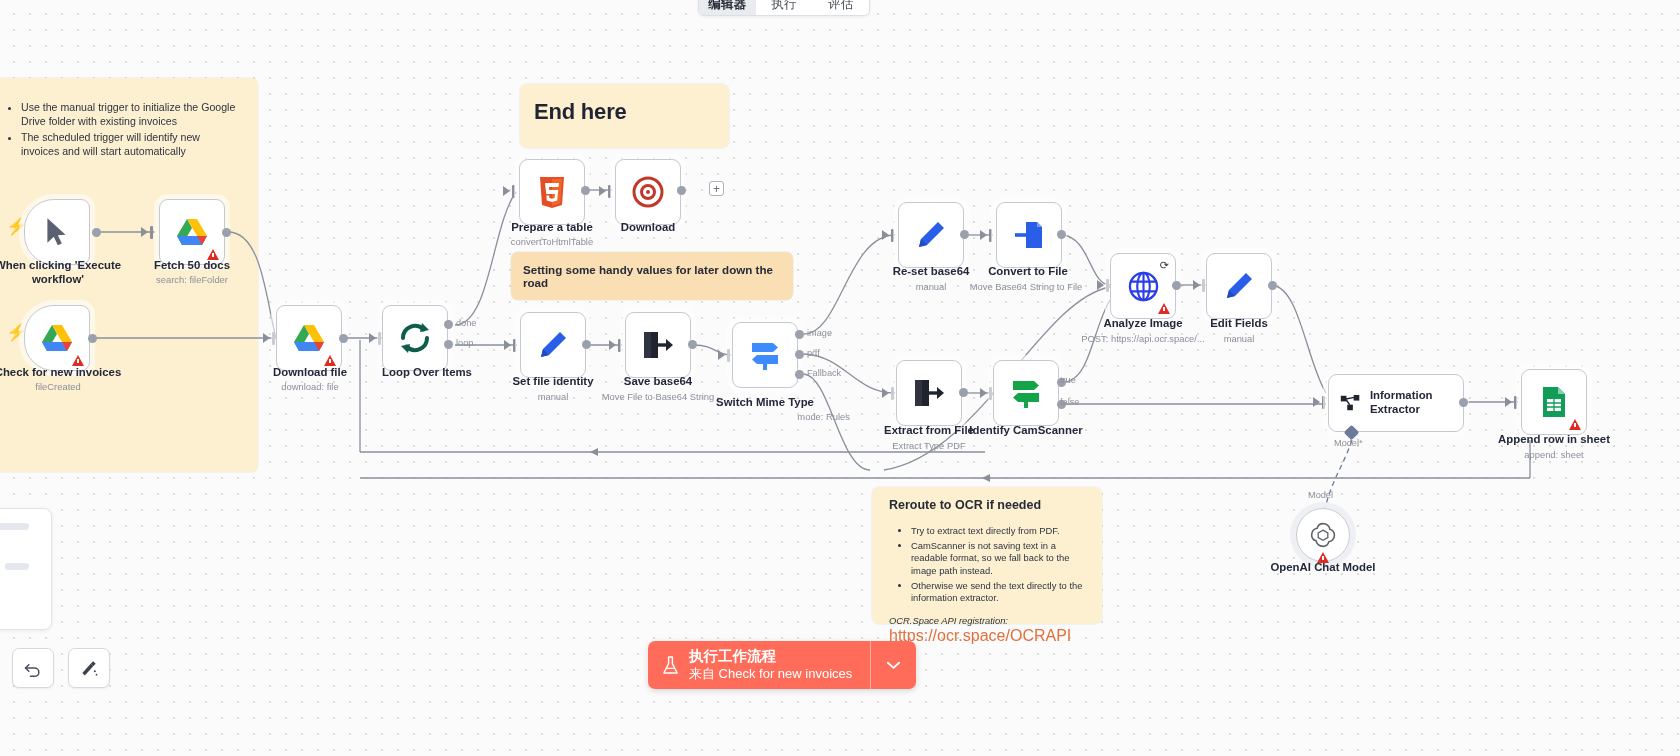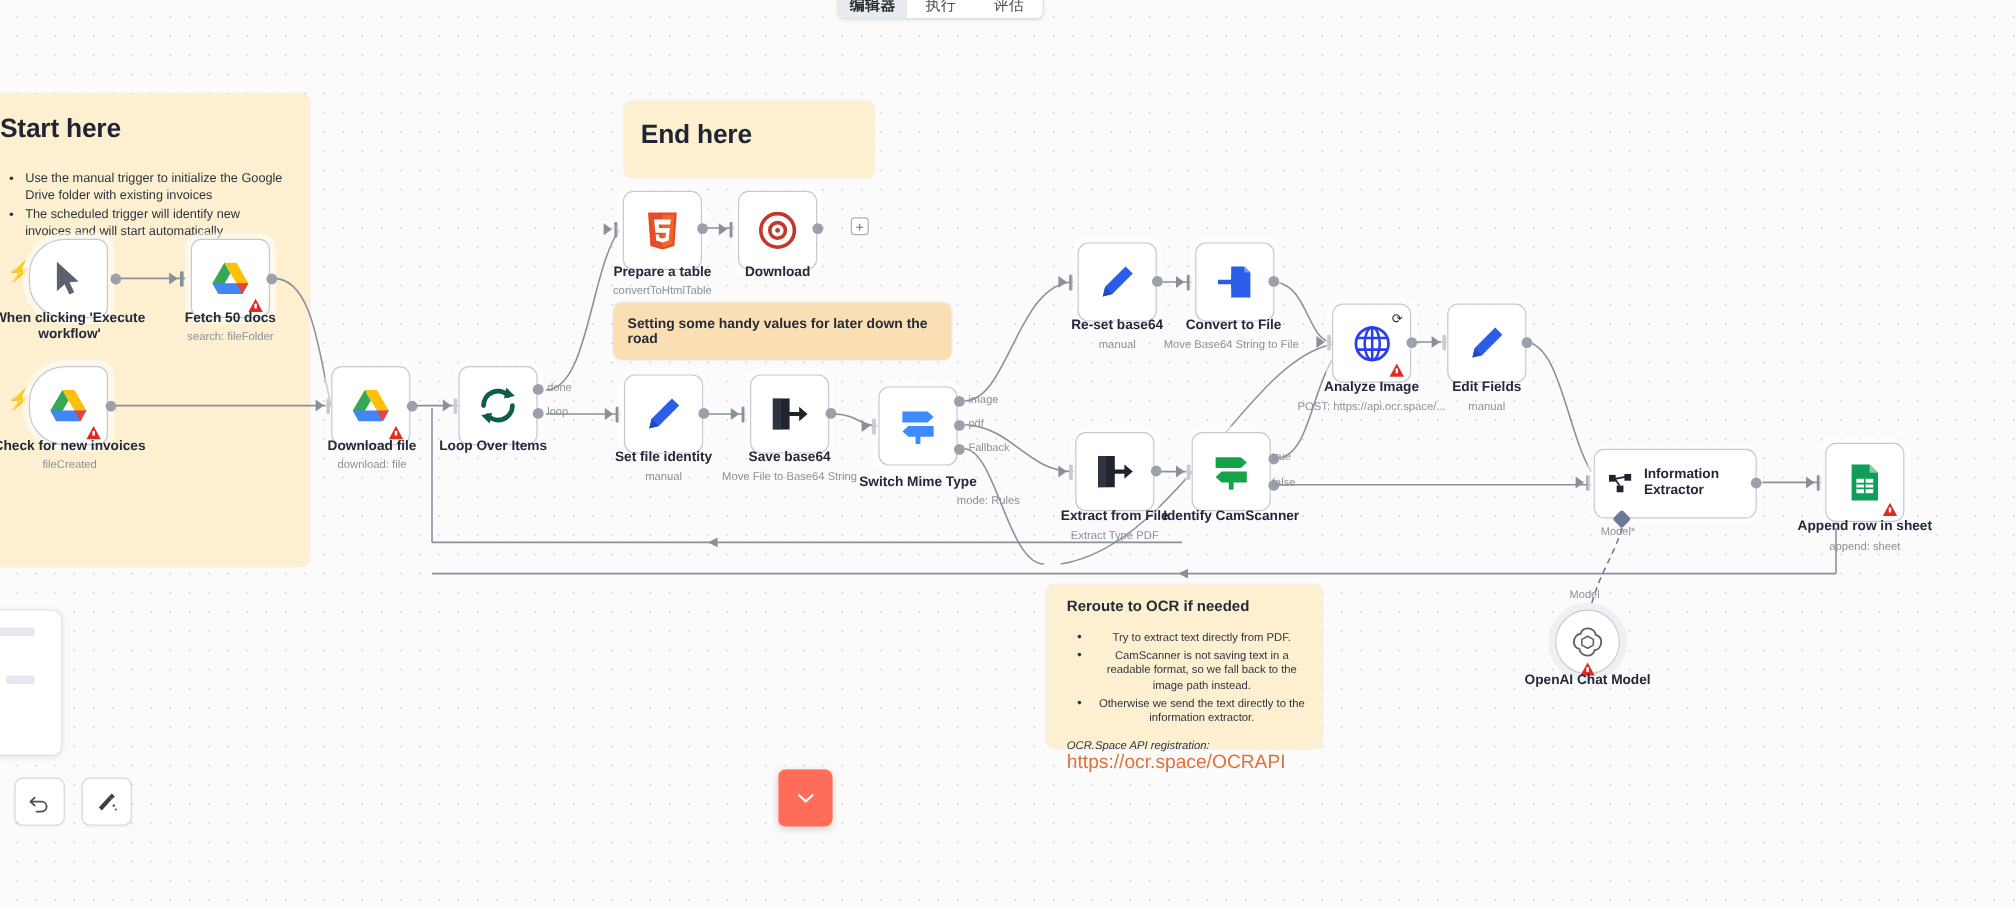--- a/index.html
+++ b/index.html
@@ -73,21 +73,21 @@
   #sticky-end h2 { margin: 15px 0 0 14px; }
 
   #sticky-handy { left: 511px; top: 252px; width: 282px; height: 48px; }
   #sticky-handy h3 { margin: 11px 0 0 12px; font-weight: 600; font-size: 11.6px; }
 
   #sticky-ocr { left: 881px; top: 155px; width: 423px; height: 192px; }
   #sticky-ocr h3 { margin: 11px 0 0 12px; }
 
   #sticky-reroute { left: 872px; top: 487px; width: 230px; height: 137px; }
   #sticky-reroute h3 { margin: 11px 0 0 17px; }
-  #sticky-reroute ul { margin: 13px 10px 3px 26px; text-align: center; }
+  #sticky-reroute ul { margin: 13px 10px 3px 26px; }
   #sticky-reroute li { font-size: 9.4px; line-height: 1.35; }
   #sticky-reroute .foot { margin: 9px 0 0 17px; }
   #sticky-reroute .foot p { font-size: 9.4px; font-style: italic; }
 
   
   .node {
     position: absolute;
     width: 66px; height: 66px;
     background: #fff;
     border: 1.5px solid #c5c9d2;
@@ -216,21 +216,20 @@
 
 <div id="canvas">
 
   <div class="topbar">
     <div class="tab active sel-bg">编辑器</div>
     <div class="tab">执行</div>
     <div class="tab">评估</div>
   </div>
 
   <div class="sticky" id="sticky-start">
-    <h2>Start here</h2>
     <ul>
       <li>Use the manual trigger to initialize the Google Drive folder with existing invoices</li>
       <li>The scheduled trigger will identify new invoices and will start automatically</li>
     </ul>
   </div>
 
   <div class="sticky tan" id="sticky-handy">
     <h3>Setting some handy values for later down the road</h3>
   </div>
 
@@ -371,21 +370,21 @@
       <path d="M5 17 a12 12 0 0 1 20.5 -8.5" fill="none" stroke="#0e5c4a" stroke-width="4" stroke-linecap="round"></path>
       <path d="M29 17 a12 12 0 0 1 -20.5 8.5" fill="none" stroke="#0e5c4a" stroke-width="4" stroke-linecap="round"></path>
       <polygon points="24,2 31,9 22,11" fill="#0e5c4a"></polygon>
       <polygon points="10,32 3,25 12,23" fill="#0e5c4a"></polygon>
     </svg>
   </div>
   <div class="dot" style="left:444px; top:320px;"></div>
   <div class="port-label" style="left:456px; top:318px;">done</div>
   <div class="dot" style="left:444px; top:340px;"></div>
   <div class="port-label" style="left:456px; top:338px;">loop</div>
-  <div class="node-caption" style="left:336px; top:366px;">Loop Over Items</div>
+  <div class="node-caption" style="left:352px; top:366px;">Loop Over Items</div>
 
   <div class="inbar" style="left:512px; top:185px;"></div>
   <div class="inarrow" style="left:503px; top:186px;"></div>
   <div class="node" style="left:519px; top:159px;">
     <svg width="28" height="32" viewBox="0 0 28 32">
       <path d="M2 1 L26 1 L24 29 L14 32 L4 29 Z" fill="#e44d26"></path>
       <path d="M14 3 L14 30 L22.3 27.4 L24 3 Z" fill="#f16529"></path>
       <path d="M7 7 L21 7 L20.5 11 L11 11 L11.3 14 L20.2 14 L19.2 24.5 L14 26 L8.8 24.5 L8.4 19.5 L11.2 19.5 L11.4 22 L14 22.8 L16.6 22 L17 18 L8.2 18 Z" fill="#fff"></path>
     </svg>
   </div>
@@ -587,20 +586,30 @@
   <div class="ctl" style="left:68px; top:648px;">
     <svg width="20" height="20" viewBox="0 0 24 24">
       <path d="M4 18 L14 7 L17 10 L7 21 Z" fill="#3b404b"></path>
       <path d="M14 7 L17 4 L20 7 L17 10 Z" fill="#3b404b"></path>
       <circle cx="19" cy="16" r="1.2" fill="#3b404b"></circle>
       <circle cx="21" cy="20" r="1" fill="#3b404b"></circle>
     </svg>
   </div>
 
   <div id="exec-btn">
+    <div id="exec-main">
+      <svg width="17" height="19" viewBox="0 0 18 20">
+        <path d="M7 1 L11 1 L11 8 L16 18 L2 18 L7 8 Z" fill="none" stroke="#fff" stroke-width="1.5" stroke-linejoin="round"></path>
+        <path d="M5 13 L13 13" stroke="#fff" stroke-width="1.4"></path>
+      </svg>
+      <span class="txt">
+        <span class="t1">执行工作流程</span>
+        <span class="t2">来自 Check for new invoices</span>
+      </span>
+    </div>
     <div id="exec-caret">
       <svg width="13" height="9" viewBox="0 0 14 9">
         <path d="M1 1.5 L7 7 L13 1.5" fill="none" stroke="#fff" stroke-width="2" stroke-linecap="round" stroke-linejoin="round"></path>
       </svg>
     </div>
   </div>
 
 </div>
 
 </body></html>

